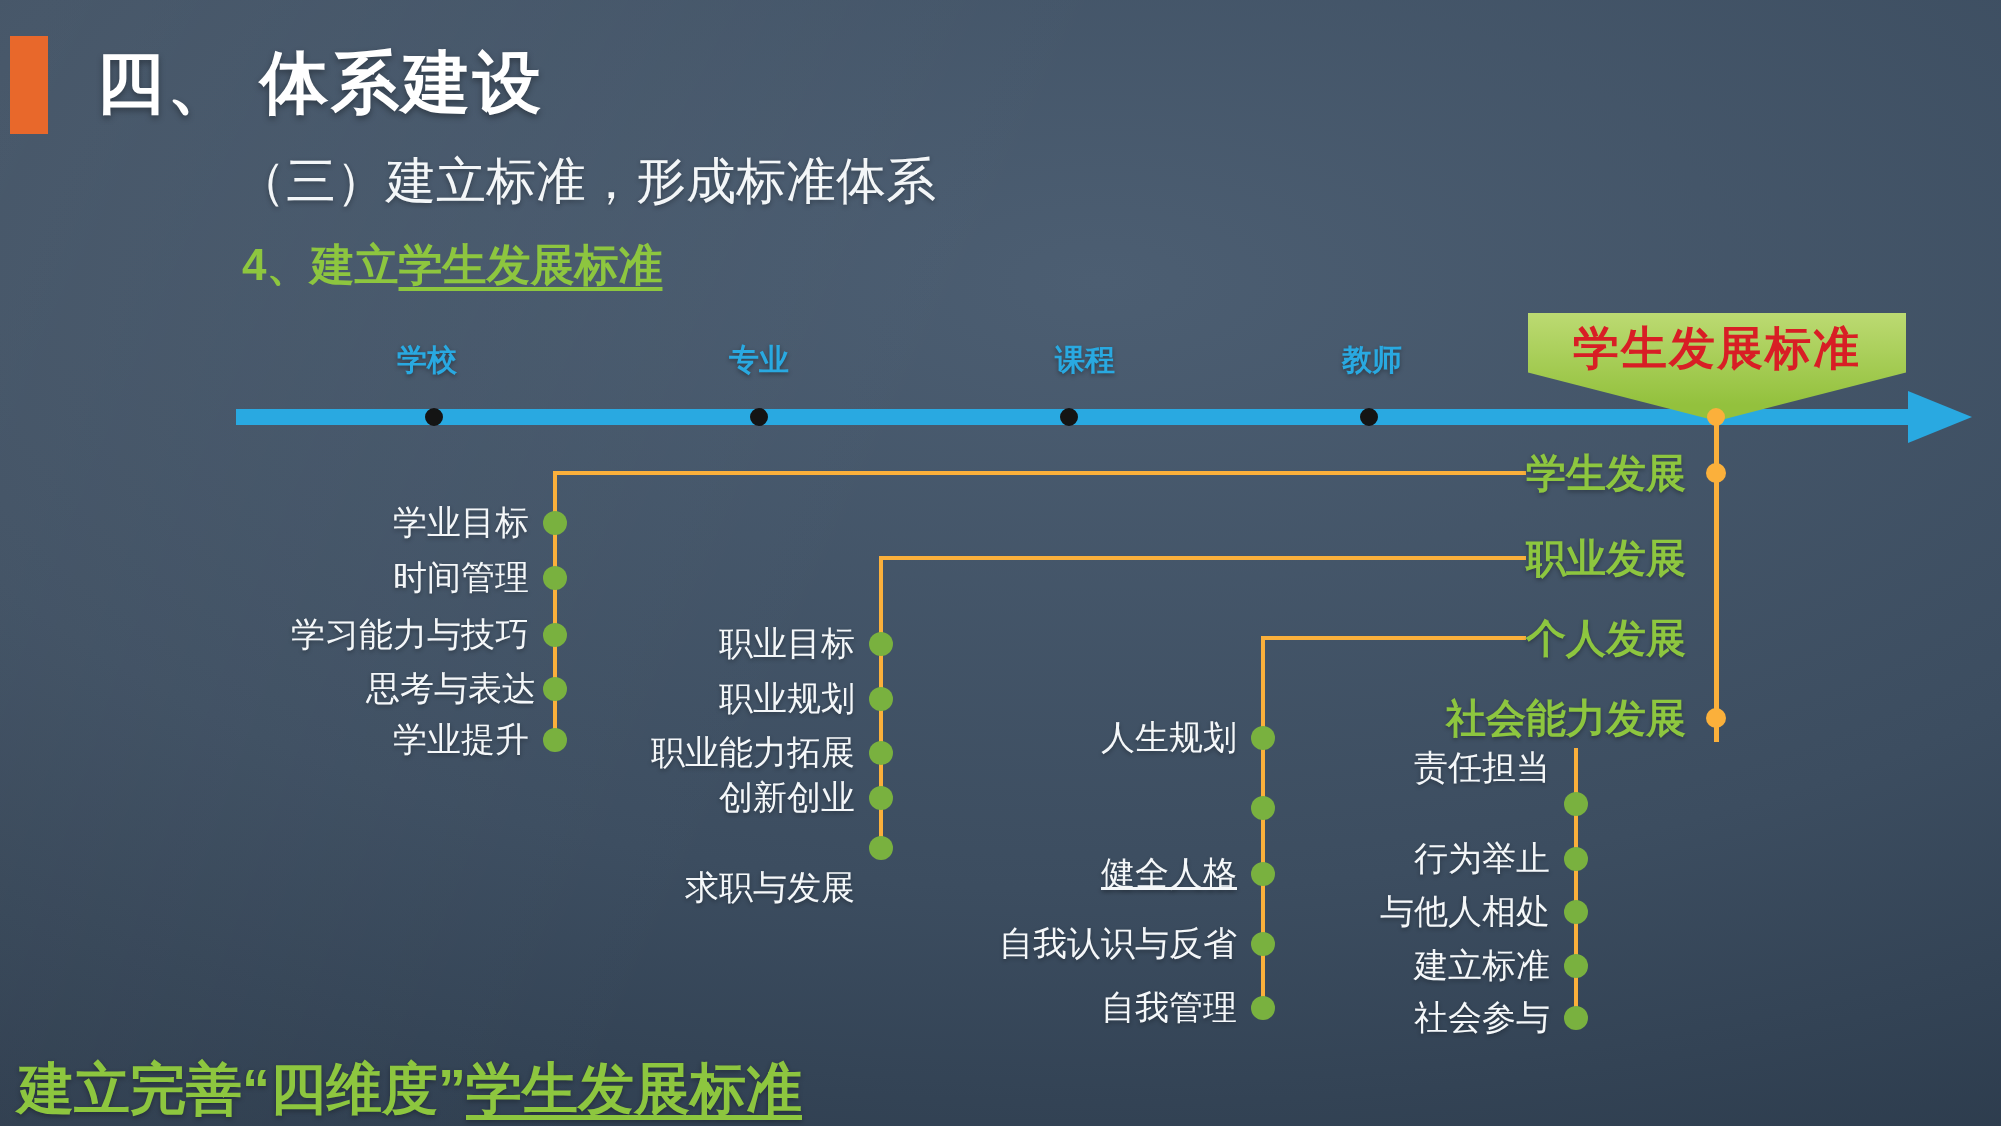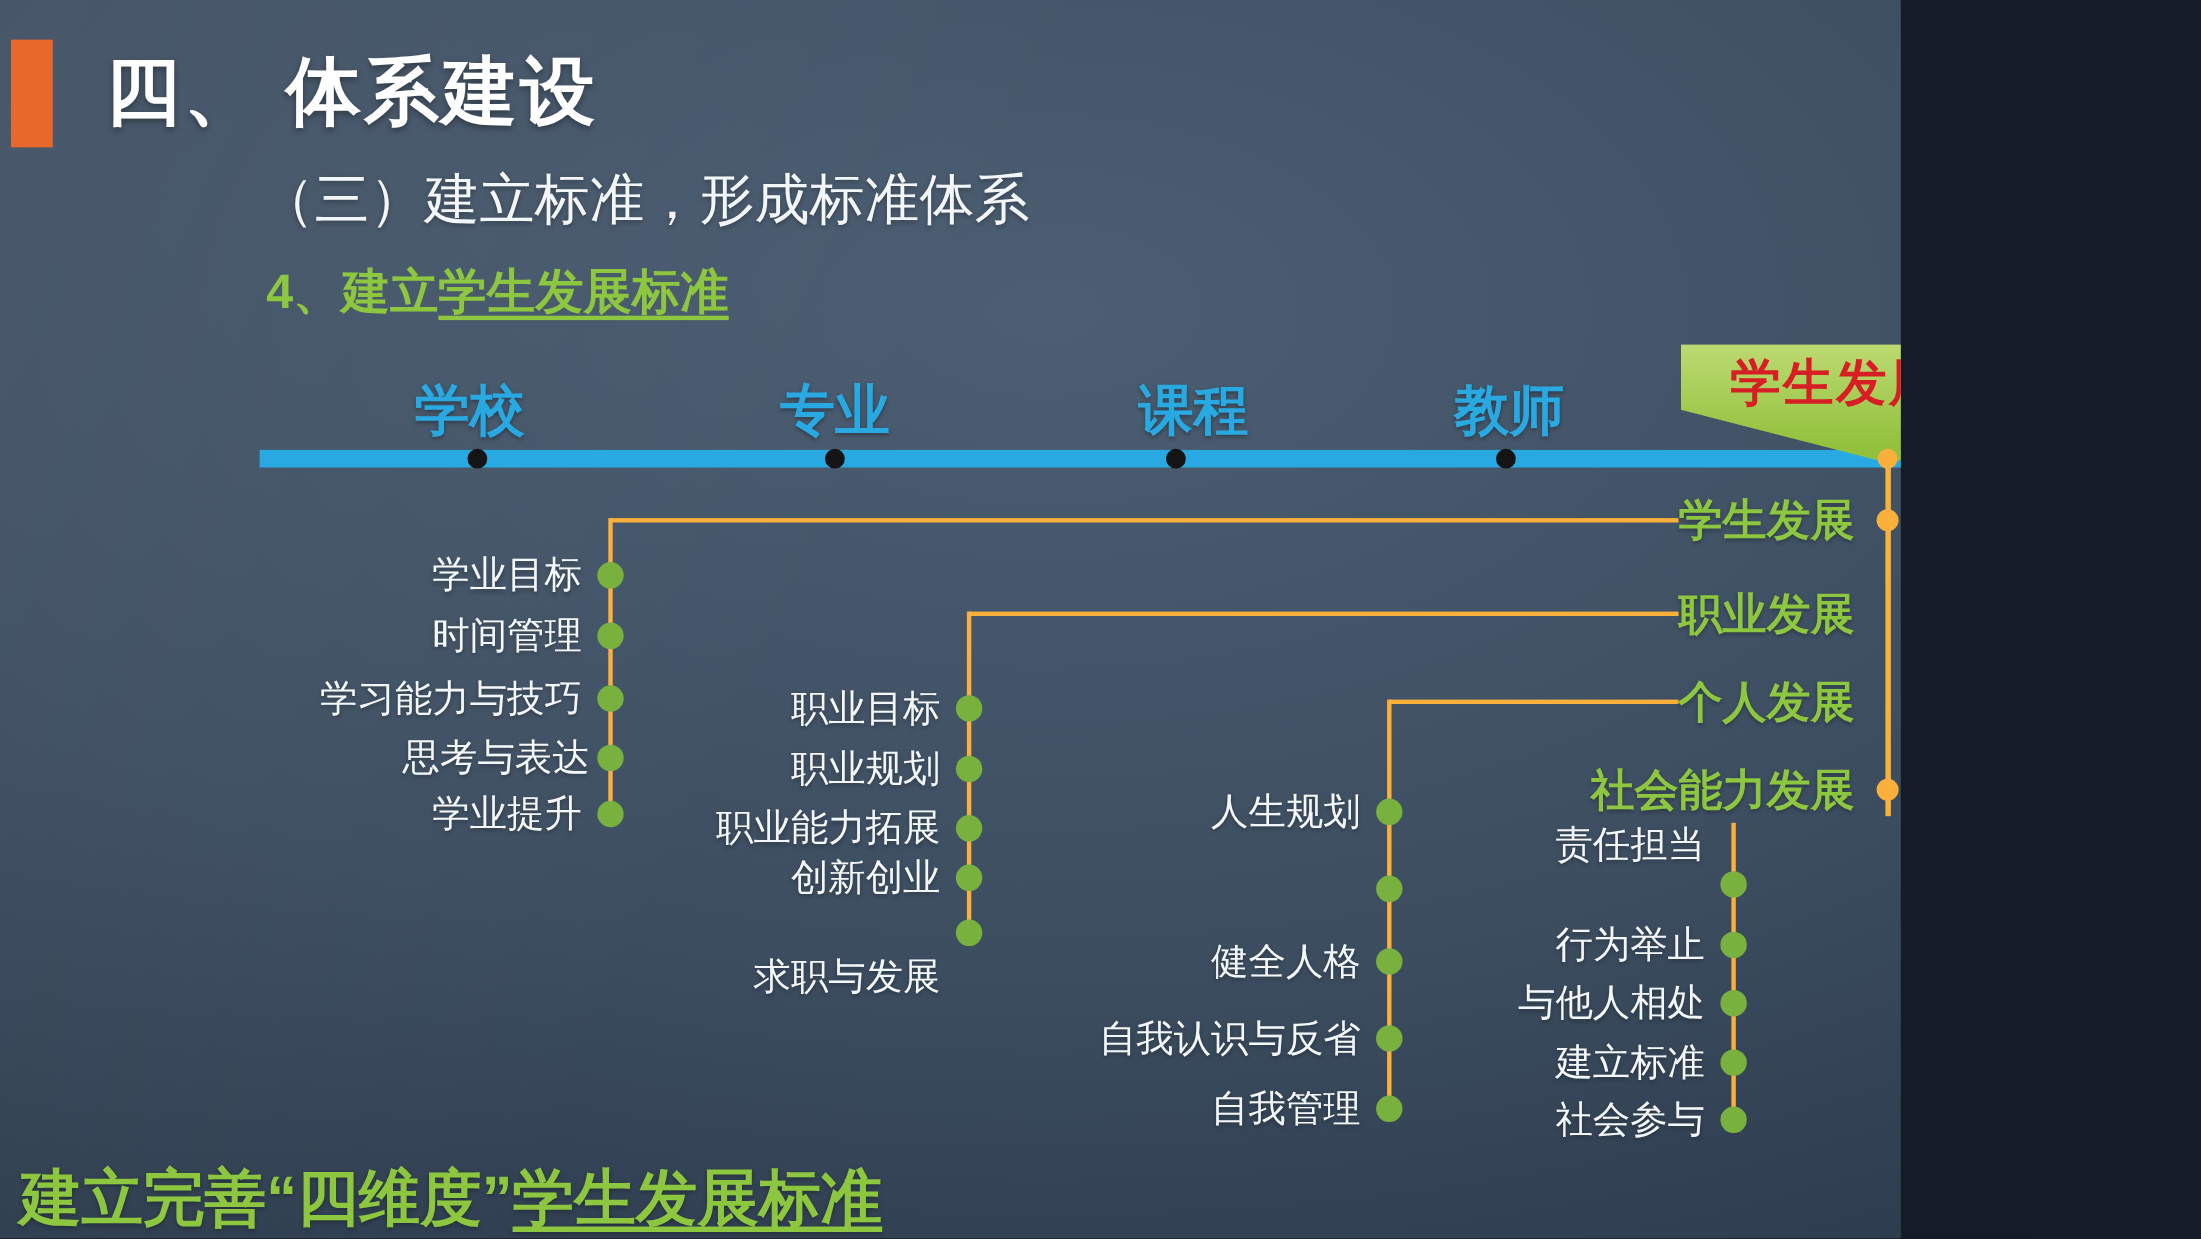--- a/index.html
+++ b/index.html
@@ -1,35 +1,35 @@
 <!DOCTYPE html>
 <html><head>
 <meta charset="utf-8">
 <style>
   * { margin:0; padding:0; box-sizing:border-box; }
   html,body { background:#141d27; }
   .slide{
-    position:relative; width:1728px; height:1126px; overflow:hidden;
+    position:relative; width:2001px; height:1126px; overflow:hidden;
     font-family:"Liberation Sans","DejaVu Sans",sans-serif;
     background:
       linear-gradient(115deg, rgba(255,255,255,0.06) 0%, rgba(255,255,255,0) 45%),
       radial-gradient(ellipse 140% 120% at 55% 25%, #4c5e72 0%, #3c4d60 45%, #2b3a4b 75%, #223140 100%);
   }
   .accent-bar{ position:absolute; left:10px; top:36px; width:38px; height:98px; background:#e8682b; }
   .title{ position:absolute; left:96px; top:38px; font-size:68px; font-weight:700; color:#ffffff;
           letter-spacing:3px; text-shadow:0 3px 6px rgba(0,0,0,.35); white-space:nowrap; }
   .subtitle{ position:absolute; left:236px; top:148px; font-size:50px; font-weight:500; color:#f3f6f8;
           text-shadow:0 2px 5px rgba(0,0,0,.3); white-space:nowrap; }
   .section{ position:absolute; left:242px; top:236px; font-size:44px; font-weight:700; color:#8dc63f; white-space:nowrap; }
   .u{ text-decoration:underline; text-underline-offset:7px; }
 
   .tl-line{ position:absolute; left:236px; top:409px; width:1674px; height:16px; background:#29a9e1; }
   .tl-arrow{ position:absolute; left:1908px; top:391px; width:0; height:0;
              border-top:26px solid transparent; border-bottom:26px solid transparent; border-left:64px solid #29a9e1; }
-  .stop-label{ position:absolute; top:340px; transform:translateX(-50%); color:#29a9e1; font-size:50px; font-weight:700;
+  .stop-label{ position:absolute; top:340px; transform:translateX(-50%); color:#29a9e1; font-size:30px; font-weight:700;
              white-space:nowrap; text-shadow:0 2px 4px rgba(0,0,0,.35); }
   .ring{ position:absolute; width:17px; height:17px; background:#ffffff; border-radius:50%; transform:translate(-50%,-50%); }
   .ring.black{ border:9px solid #141414; }
   .ring.orange{ border:9px solid #fbb03b; }
 
   .banner{ position:absolute; left:1528px; top:313px; width:378px; height:108px;
            background:linear-gradient(180deg,#bcda72 0%, #93c13d 85%);
            clip-path:polygon(0 0, 100% 0, 100% 55%, 50% 100%, 0 55%);
            display:flex; justify-content:center; }
   .banner span{ margin-top:5px; font-size:46px; font-weight:800; color:#d81e25; letter-spacing:2px; white-space:nowrap; }
@@ -106,21 +106,21 @@
   <div class="item-label" style="left:855px; top:753px;">职业能力拓展</div>
   <div class="item-label" style="left:855px; top:798px;">创新创业</div>
   <div class="item-label" style="left:855px; top:888px;">求职与发展</div>
   <div class="gdot" style="left:881px; top:644px;"></div>
   <div class="gdot" style="left:881px; top:699px;"></div>
   <div class="gdot" style="left:881px; top:753px;"></div>
   <div class="gdot" style="left:881px; top:798px;"></div>
   <div class="gdot" style="left:881px; top:848px;"></div>
 
   <div class="item-label" style="left:1237px; top:738px;">人生规划</div>
-  <div class="item-label" style="left:1237px; top:874px;">健全人格</div>
+  <div class="item-label" style="left:1237px; top:874px;text-decoration:underline;">健全人格</div>
   <div class="item-label" style="left:1237px; top:944px;">自我认识与反省</div>
   <div class="item-label" style="left:1237px; top:1008px;">自我管理</div>
   <div class="gdot" style="left:1263px; top:738px;"></div>
   <div class="gdot" style="left:1263px; top:808px;"></div>
   <div class="gdot" style="left:1263px; top:874px;"></div>
   <div class="gdot" style="left:1263px; top:944px;"></div>
   <div class="gdot" style="left:1263px; top:1008px;"></div>
 
   <div class="item-label" style="left:1550px; top:768px;">责任担当</div>
   <div class="item-label" style="left:1550px; top:859px;">行为举止</div>

